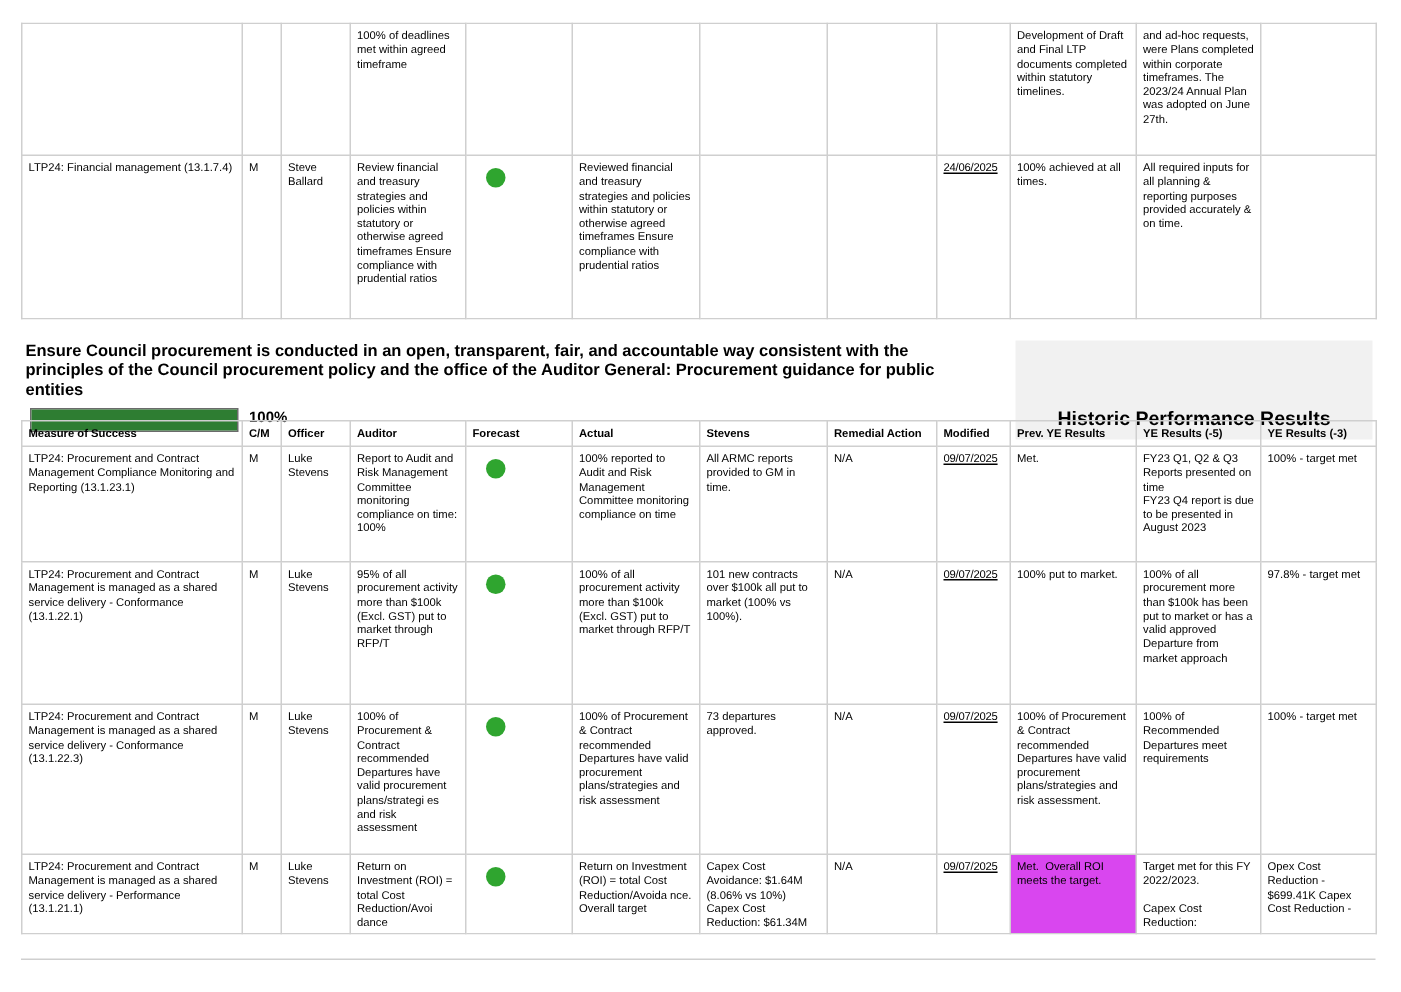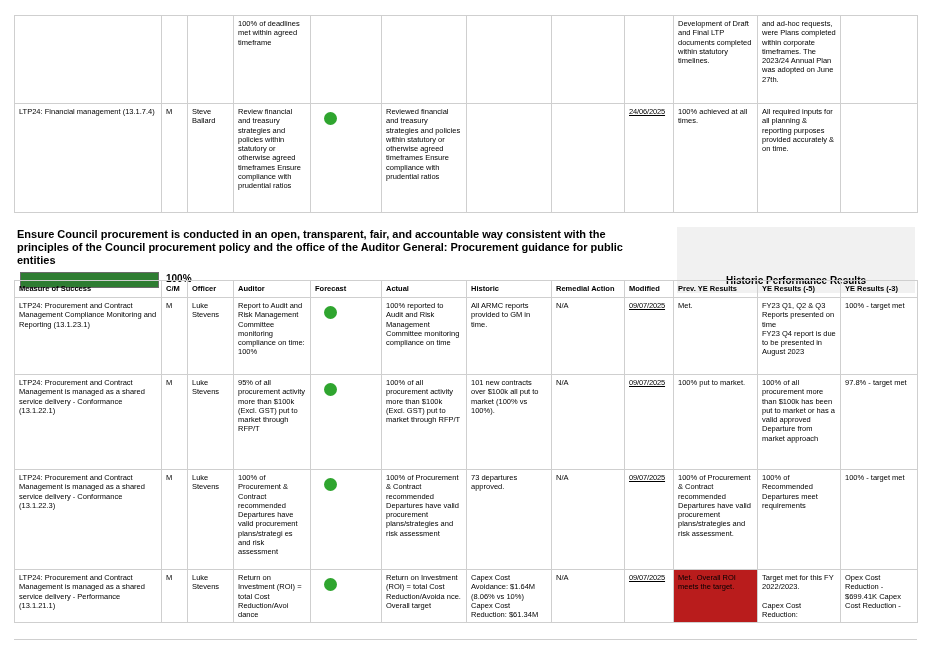--- a/index.html
+++ b/index.html
@@ -14,21 +14,21 @@
   table.grid { border-collapse:collapse; table-layout:fixed; width:903px; }
   table.grid td, table.grid th {
     border:1px solid #cfcfcf; vertical-align:top;
     font-size:7.5px; line-height:1.24; padding:3px 4px;
     white-space:pre-wrap; word-wrap:break-word; overflow:hidden;
     font-weight:normal; text-align:left;
   }
   table.grid th { font-weight:bold; vertical-align:middle; padding-top:2px; padding-bottom:2px; }
   td.c-date { white-space:nowrap; padding-left:2px; padding-right:1px; letter-spacing:-0.15px;text-decoration:underline; }
   td.c-forecast { text-align:left; }
-  td.shaded { background:#b91c1c;margin-left:28px; }
+  td.shaded { background:#d946ef;margin-left:28px; }
   .dot {
     display:inline-block; width:13px; height:13px; border-radius:50%;
     background:#2fa52f; margin:5px 0 0 9px;
   }
   
   .section-heading {
     position:absolute; left:17px; top:228px; width:636px;
     font-size:11px; font-weight:bold; line-height:12.8px;
   }
   .progress-bar {
@@ -37,21 +37,21 @@
   }
   .progress-fill { height:100%; background:#2e7d32; }
   .progress-label {
     position:absolute; left:166px; top:273px;
     font-size:10px; font-weight:bold;
   }
   .historic-panel {
     position:absolute; left:677px; top:227px; width:238px; height:66px;
     background:#f1f1f1; box-sizing:border-box;
     display:flex; align-items:flex-end; justify-content:center;
-    padding-bottom:7px; font-size:10px; font-weight:bold;
+    padding-bottom:7px; font-size:13px; font-weight:bold;
   }
   .table-bottom-line {
     position:absolute; left:14px; top:639px; width:903px; height:0;
     border-top:1px solid #cfcfcf;
   }
   
   tr.rt1 { height:88px;margin-top:36px; }  tr.rt2 { height:109px; }
   tr.hdr { height:17px; }  tr.rb1 { height:77px;margin-left:48px; }
   tr.rb2 { height:95px; }  tr.rb3 { height:100px; } tr.rb4 { height:53px; }
 </style>
@@ -135,21 +135,21 @@
         <col style="width:77px">
     </colgroup>
     <tbody>
         <tr class="hdr">
       <th>Measure of Success</th>
       <th>C/M</th>
       <th>Officer</th>
       <th>Auditor</th>
       <th>Forecast</th>
       <th>Actual</th>
-      <th>Historic</th>
+      <th>Stevens</th>
       <th>Remedial Action</th>
       <th>Modified</th>
       <th>Prev. YE Results</th>
       <th>YE Results (-5)</th>
       <th>YE Results (-3)</th>
     </tr>
     <tr class="rb1">
       <td>LTP24: Procurement and Contract Management Compliance Monitoring and Reporting (13.1.23.1)</td>
       <td>M</td>
       <td>Luke Stevens</td>

